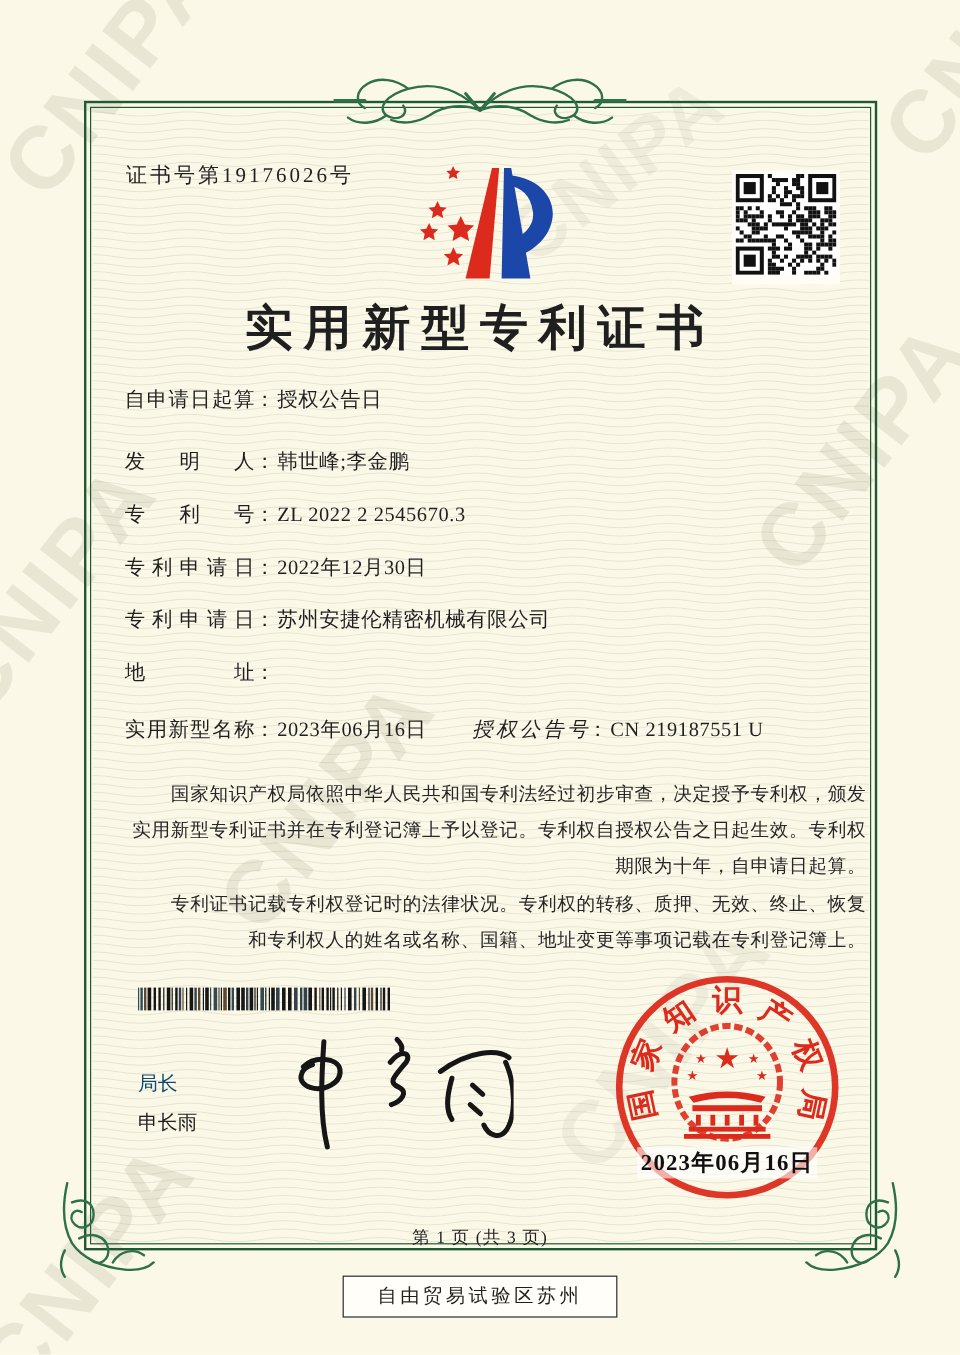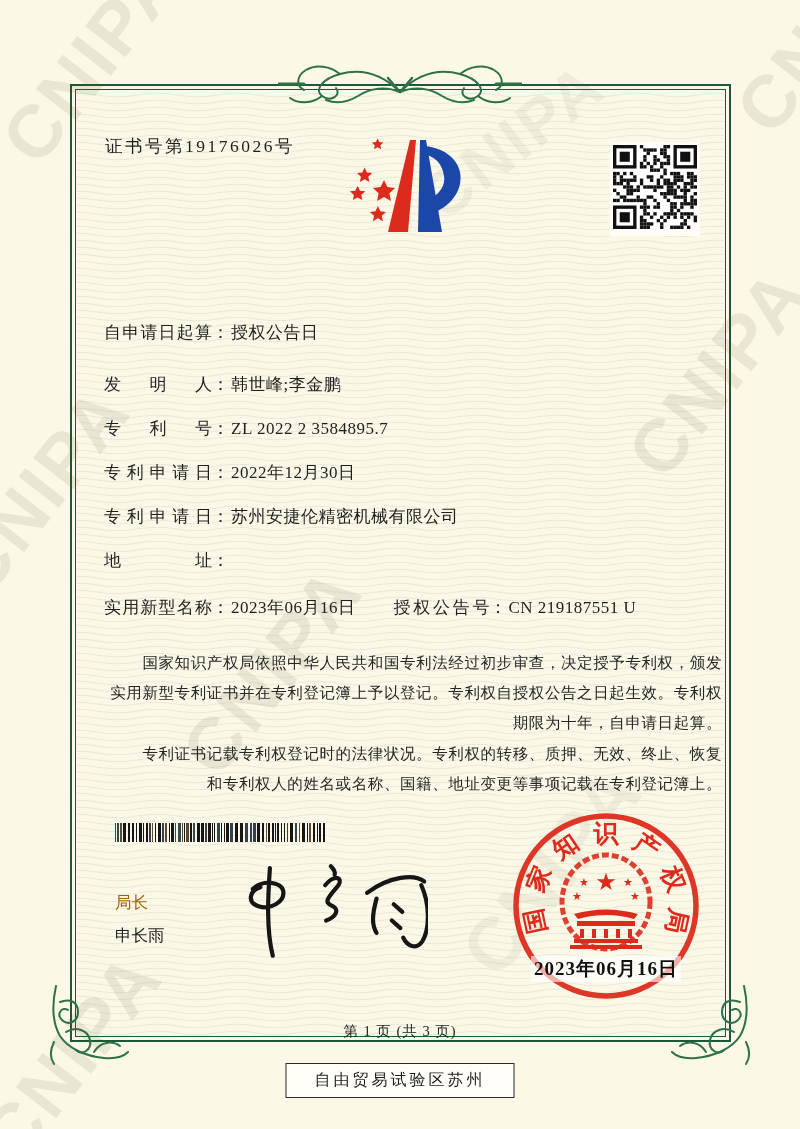--- a/index.html
+++ b/index.html
@@ -49,21 +49,21 @@
   .frow-double{display:flex; margin-top:23px;}
   .frow-double .pair2{margin-left:38px;}
   .paras{
     position:absolute; left:100px; top:648px; width:622px;
     font-size:15.5px; line-height:1.95; letter-spacing:0.6px; color:#262626;
   }
   .paras p{margin:0; text-indent:2em;text-align:right;}
   
   .barcode{position:absolute; left:115px; top:823px; height:19px; display:flex; align-items:stretch;}
   .barcode i{display:block; height:100%;}
-  .sig-title{position:absolute; left:115px; top:892px; font-family:"Liberation Sans","DejaVu Sans",sans-serif; font-size:16.5px; color:#a16207;}
+  .sig-title{position:absolute; left:115px; top:892px; font-family:"Liberation Sans","DejaVu Sans",sans-serif; font-size:16.5px; color:#0c4a6e;}
   .sig-name{position:absolute; left:115px; top:925px; font-family:"Liberation Sans","DejaVu Sans",sans-serif; font-size:16.5px; color:#222;}
   .sig-script{position:absolute; left:228px; top:860px;}
   .seal{position:absolute; left:508px; top:808px; width:196px; height:196px;}
   .seal-date{
     position:absolute; left:50%; top:148px; transform:translateX(-50%);
     font-size:19px; font-weight:bold; letter-spacing:1px; color:#101010;
     background:rgba(255,255,255,0.6); padding:0 3px; white-space:nowrap;
   }
   .page-info{position:absolute; left:0; right:0; top:1022px; text-align:center; font-size:14.5px; letter-spacing:1px;}
   .note-box{
@@ -500,46 +500,47 @@
           <rect x="6.72" y="6.72" width="10.08" height="10.08" fill="#111111"></rect>
           <rect x="60.48" y="0" width="23.52" height="23.52" fill="#111111"></rect>
           <rect x="63.839999999999996" y="3.36" width="16.8" height="16.8" fill="#ffffff"></rect>
           <rect x="67.2" y="6.72" width="10.08" height="10.08" fill="#111111"></rect>
           <rect x="0" y="60.48" width="23.52" height="23.52" fill="#111111"></rect>
           <rect x="3.36" y="63.839999999999996" width="16.8" height="16.8" fill="#ffffff"></rect>
           <rect x="6.72" y="67.2" width="10.08" height="10.08" fill="#111111"></rect>
         </svg>
     </div>
 
+    <div class="title">实用新型专利证书</div>
 
     <div class="fields">
       <div class="frow gap-lg">
         <span class="flabel">自申请日起算</span><span class="fsep">：</span><span class="fval">授权公告日</span>
       </div>
       <div class="frow">
         <span class="flabel">发明人</span><span class="fsep">：</span><span class="fval">韩世峰;李金鹏</span>
       </div>
       <div class="frow">
-        <span class="flabel">专利号</span><span class="fsep">：</span><span class="fval">ZL 2022 2 3584895.7</span>
+        <span class="flabel">专利号</span><span class="fsep">：</span><span class="fval">ZL 2022 2 2545670.3</span>
       </div>
       <div class="frow">
         <span class="flabel">专利申请日</span><span class="fsep">：</span><span class="fval">2022年12月30日</span>
       </div>
       <div class="frow">
         <span class="flabel">专利申请日</span><span class="fsep">：</span><span class="fval">苏州安捷伦精密机械有限公司</span>
       </div>
       <div class="frow" style="margin-bottom:8px;">
         <span class="flabel">地址</span><span class="fsep">：</span>
       </div>
       <div class="frow-double">
         <div>
           <span class="flabel">实用新型名称</span><span class="fsep">：</span><span class="fval">2023年06月16日</span>
         </div>
         <div class="pair2">
-          <span class="flabel" style="width:96px;">授权公告号</span><span class="fsep">：</span><span class="fval">CN 219187551 U</span>
+          <span class="flabel" style="width:96px;font-style:italic;">授权公告号</span><span class="fsep">：</span><span class="fval">CN 219187551 U</span>
         </div>
       </div>
     </div>
 
     <div class="paras">
       <p>国家知识产权局依照中华人民共和国专利法经过初步审查，决定授予专利权，颁发实用新型专利证书并在专利登记簿上予以登记。专利权自授权公告之日起生效。专利权期限为十年，自申请日起算。</p>
       <p>专利证书记载专利权登记时的法律状况。专利权的转移、质押、无效、终止、恢复和专利权人的姓名或名称、国籍、地址变更等事项记载在专利登记簿上。</p>
     </div>
 
     <div class="barcode" id="barcode">

